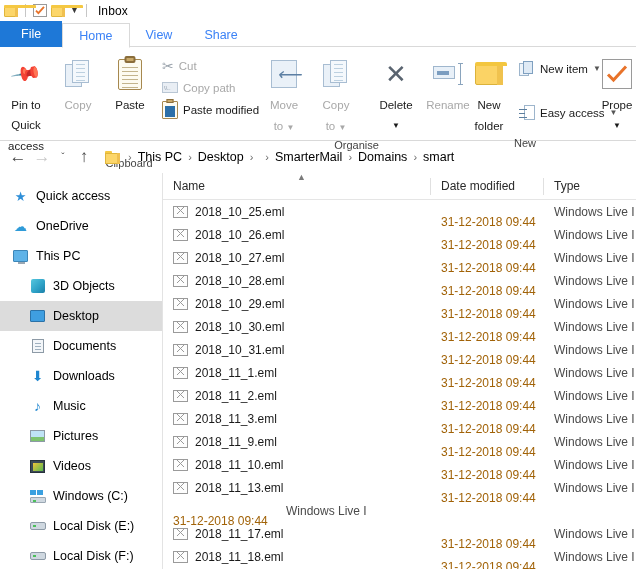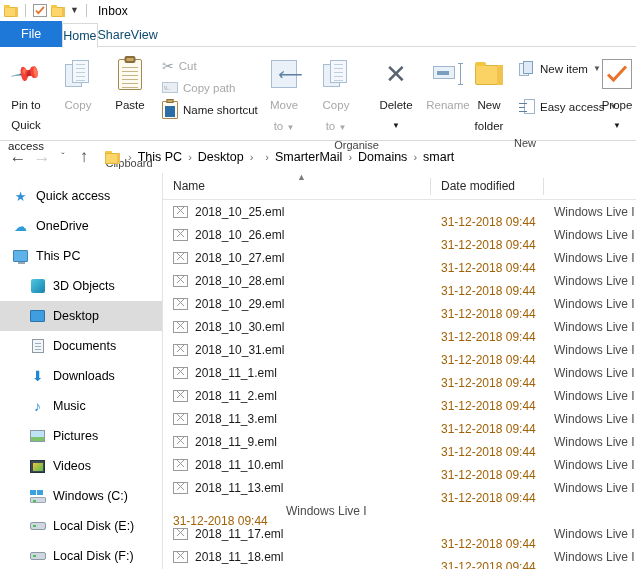--- a/index.html
+++ b/index.html
@@ -27,22 +27,22 @@
   .folder-ico .fold { position:absolute; right:0; top:2px; width:3px; height:10px; background:#f0c050; }
   .props-ico { width:14px; height:13px; border:1px solid #9a9a9a; background:#fff; display:flex; align-items:center; justify-content:center; }
   .props-ico svg { display:block; }
   .dropdown-caret { font-size:9px; color:#3a3a3a; line-height:1; margin-left:1px;}
   .title-text { font-size:12px; color:#000; margin-left:8px; letter-spacing:0.1px;}
 
   
   .tabs { height: 26px; display:flex; align-items:flex-end; background:#fff; position:relative; }
   .tabs::after{ content:""; position:absolute; left:0; right:0; bottom:0; height:1px; background:#d9d9d9; }
   .tab {
-    height:25px; padding:0 0; display:flex; align-items:center;
-    font-size:12.5px; color:#0c4a6e; position:relative; z-index:2;
+    height:25px; padding:0 16px; display:flex; align-items:center;
+    font-size:12.5px; color:#3b82f6; position:relative; z-index:2;
   }
   .tab.file { background:#1e78d7; color:#fff; height:26px; padding:0 21px; }
   .tab.active { background:#fff; border:1px solid #d9d9d9; border-bottom:1px solid #fff; margin-bottom:-1px; }
 
   
   .ribbon { height:94px; background:#fff; border-bottom:1px solid #d9d9d9; display:flex; position:relative; }
   .rgroup { position:relative; display:flex; flex-direction:column; height:94px; }
   .rgroup-items { flex:1; display:flex; align-items:flex-start; padding-top:7px; }
   .rgroup-label { height:16px; font-size:11px; color:#444; text-align:center; line-height:14px; }
   .rgroup-sep { width:1px; background:#e2e2e2; margin-top:6px; margin-bottom:22px; }
@@ -192,22 +192,22 @@
         </span>
       <span class="dropdown-caret">▼</span>
       <span class="qat-sep"></span>
     </div>
     <span class="title-text">Inbox</span>
   </div>
 
   <div class="tabs">
     <div class="tab file">File</div>
     <div class="tab active">Home</div>
+    <div class="tab">View</div>
     <div class="tab">Share</div>
-    <div class="tab">View</div>
   </div>
 
   <div class="ribbon">
 
     <div class="rgroup" style="width:258px">
       <div class="rgroup-items">
         <div class="big-btn" style="width:62px">
           <span class="glyph">
               <span class="pin-glyph">📌</span>
             </span>
@@ -252,21 +252,21 @@
           </div>
           <div class="small-btn disabled">
             <span class="copypath-ico">\\..</span>
             <span class="lbl">Copy path</span>
           </div>
           <div class="small-btn">
             <span class="pastesc-ico">
                 <i class="clip"></i>
                 <i class="bdg"></i>
               </span>
-            <span class="lbl">Name shortcut</span>
+            <span class="lbl">Paste modified</span>
           </div>
         </div>
       </div>
       <div class="rgroup-label">Clipboard</div>
     </div>
     <div class="rgroup-sep"></div>
 
     <div class="rgroup" style="width:197px">
       <div class="rgroup-items">
         <div class="big-btn disabled">
@@ -326,21 +326,21 @@
           <span class="glyph">
             <span class="newfolder-ico">
                 <i class="tab"></i>
                 <i class="body"></i>
                 <i class="fold"></i>
               </span>
           </span>
           <span class="lbl">New</span>
           <span class="lbl">folder</span>
         </div>
-        <div class="small-col" style="margin-left:4px;padding-top:5px;gap:19px">
+        <div class="small-col" style="margin-left:4px;padding-top:5px;gap:25px">
           <div class="small-btn">
             <span class="newitem-ico">
                 <i class="p1"></i>
                 <i class="p2"></i>
               </span>
             <span class="lbl">New item</span>
             <span class="caret">▼</span>
           </div>
           <div class="small-btn">
             <span class="easy-ico">
@@ -498,20 +498,23 @@
       <div class="colhead">
         <div class="ch ch-name">
           <span class="sortcaret">▲</span>
           <span>Name</span>
           <span class="divider"></span>
         </div>
         <div class="ch ch-date">
           <span>Date modified</span>
           <span class="divider"></span>
         </div>
+        <div class="ch ch-type">
+          <span>Type</span>
+        </div>
       </div>
       <div class="rows" id="rows">
           <div class="row">
             <div class="cell cell-name">
               <span class="eml-ico"></span>
               <span>2018_10_25.eml</span>
             </div>
             <div class="cell cell-date">31-12-2018 09:44</div>
             <div class="cell cell-type">Windows Live I</div>
           </div>

